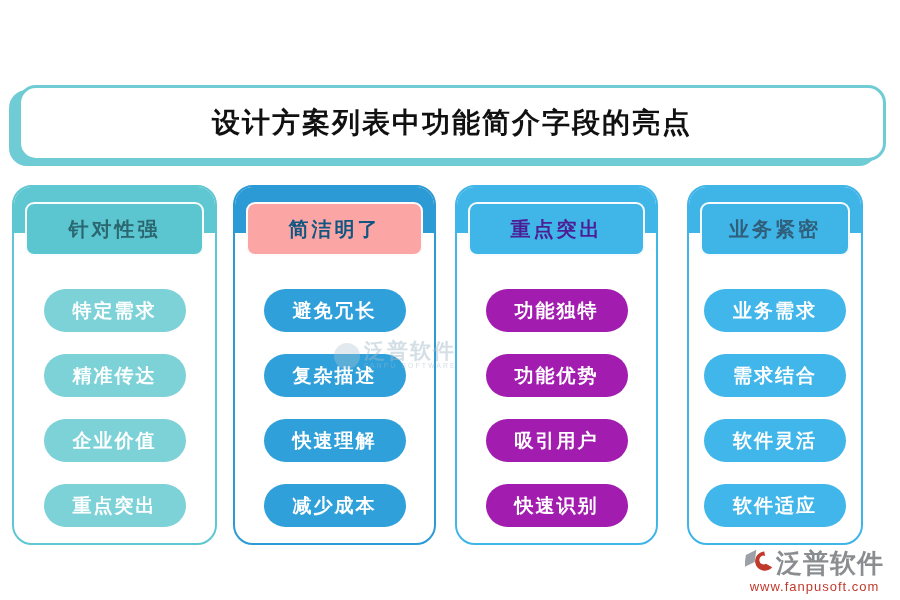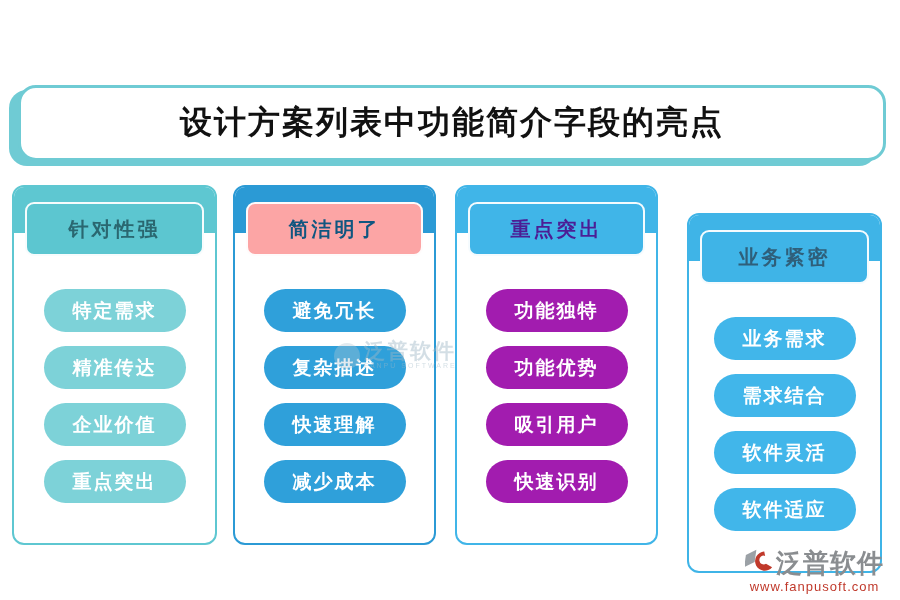--- a/index.html
+++ b/index.html
@@ -10,38 +10,38 @@
   }
 
   
   .banner{
     position:absolute;left:18px;top:85px;width:862px;height:70px;
     background:#ffffff;border:3px solid #6FCBD4;border-radius:18px;
     box-shadow:-9px 5px 0 0 #6FCBD4;
     display:flex;align-items:center;justify-content:center;
   }
   .banner .title{
-    font-size:32px;font-weight:bold;color:#111111;letter-spacing:2px;margin:0;
+    font-size:28px;font-weight:bold;color:#111111;letter-spacing:2px;margin:0;
   }
 
   
   .column{
     position:absolute;top:185px;height:360px;background:#ffffff;
-    border-radius:12px;overflow:hidden;box-sizing:border-box;
+    border-radius:20px;overflow:hidden;box-sizing:border-box;
   }
   .band{position:absolute;top:0;left:0;right:0;height:46px;}
   .cat-header{
     position:relative;margin:15px 11px 0 11px;height:54px;border-radius:9px;
     border:2px solid rgba(255,255,255,0.95);
     display:flex;align-items:center;justify-content:center;
     font-size:20px;font-weight:bold;letter-spacing:3px;box-sizing:border-box;
   }
   .items{
     position:relative;margin-top:33px;
-    display:flex;flex-direction:column;align-items:center;gap:14px;
+    display:flex;flex-direction:column;align-items:center;gap:22px;
   }
   .pill{
     width:142px;height:43px;border-radius:22px;
     display:flex;align-items:center;justify-content:center;
     color:#ffffff;font-size:19px;font-weight:bold;letter-spacing:2px;
   }
 
   .c1{left:12px;width:205px;border:2px solid #5EC7D1;}
   .c1 .band{background:#5EC7D1;}
   .c1 .cat-header{background:#5CC6D0;color:#2A6770;}
@@ -50,21 +50,21 @@
   .c2{left:233px;width:203px;border:2px solid #2B9AD5;}
   .c2 .band{background:#2B9AD5;}
   .c2 .cat-header{background:#fca5a5;color:#0F5680;}
   .c2 .pill{background:#2FA0DA;}
 
   .c3{left:455px;width:203px;border:2px solid #40B5E8;}
   .c3 .band{background:#40B5E8;}
   .c3 .cat-header{background:#40B5E8;color:#4c1d95;}
   .c3 .pill{background:#a21caf;}
 
-  .c4{left:687px;width:195px;border:2px solid #3FB4E7;margin-top:28px;}
+  .c4{left:687px;width:176px;border:2px solid #3FB4E7;}
   .c4 .band{background:#3FB4E7;}
   .c4 .cat-header{background:#3FB4E7;color:#2F5F7A;}
   .c4 .pill{background:#41B6EA;}
 
   
   .watermark{
     position:absolute;left:334px;top:340px;z-index:6;opacity:0.45;
     display:flex;align-items:flex-start;gap:4px;color:#9FB8C6;pointer-events:none;
   }
   .watermark .wm-circle{

